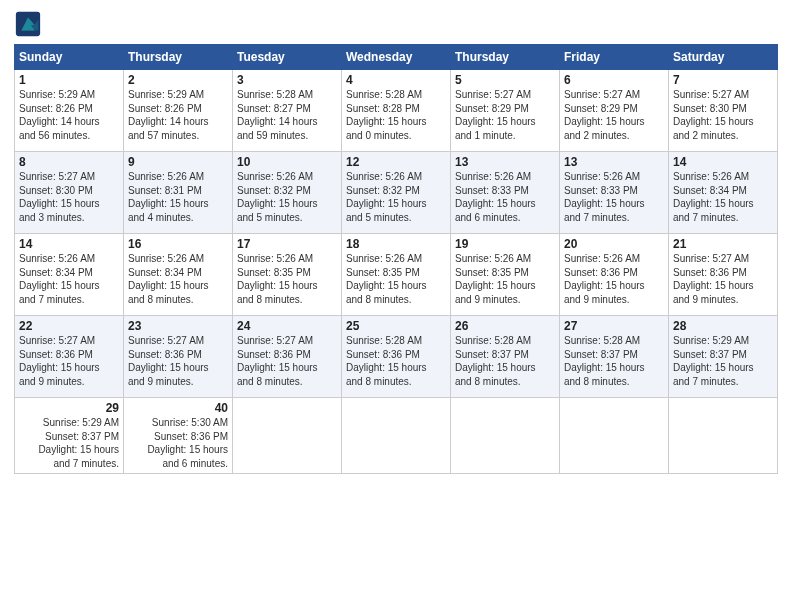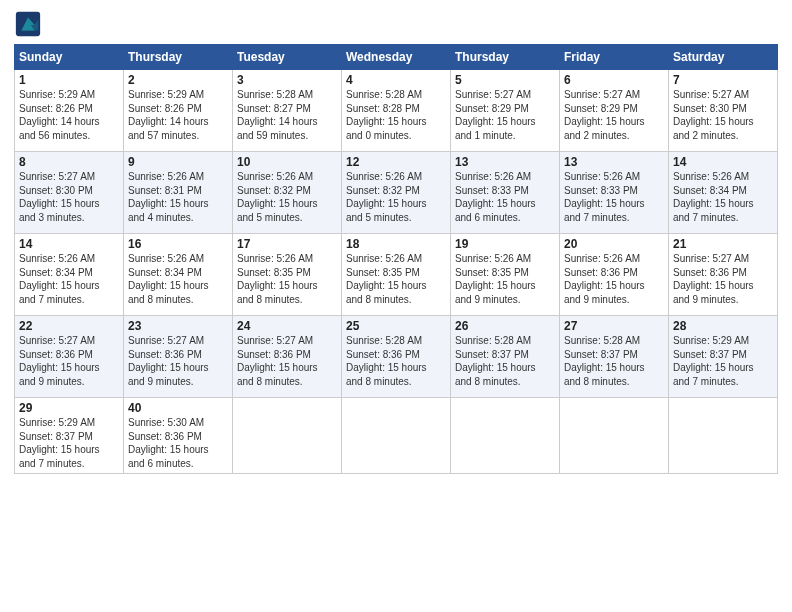--- a/index.html
+++ b/index.html
@@ -69,20 +69,21 @@
     .calendar tbody tr td {
       border: 1px solid #ccc;
       vertical-align: top;
       padding: 3px 4px;
       font-size: 9.5px;
       color: #222;
       height: 82px;
     }
     .calendar tbody tr:last-child td {
       height: 70px;
+      text-align: right;
     }
     .day-num {
       font-size: 12px;
       font-weight: bold;
       color: #222;
       display: block;
       margin-bottom: 1px;
     }
     .day-info {
       font-size: 10px;

